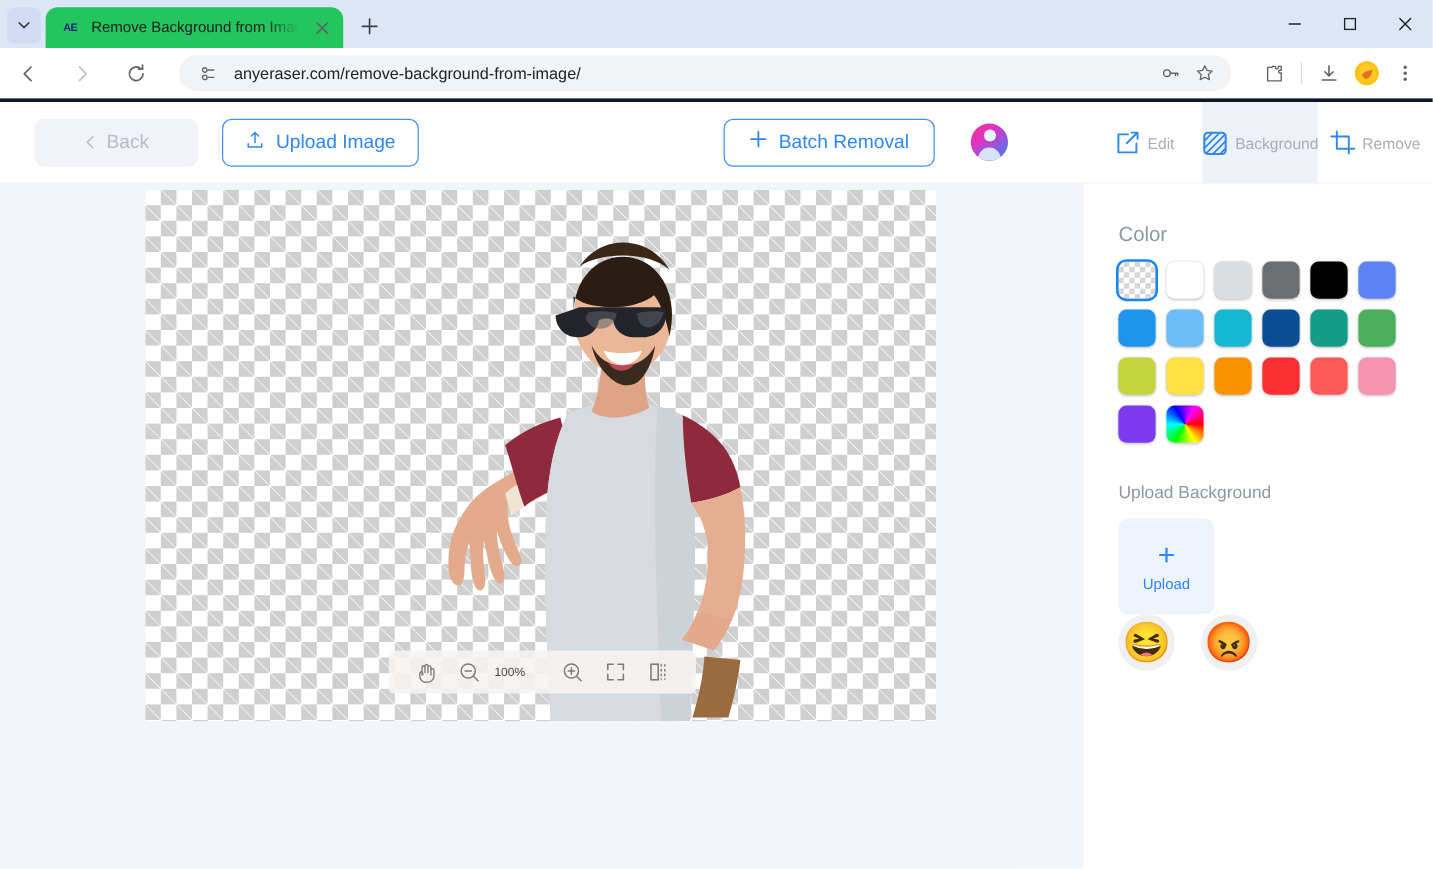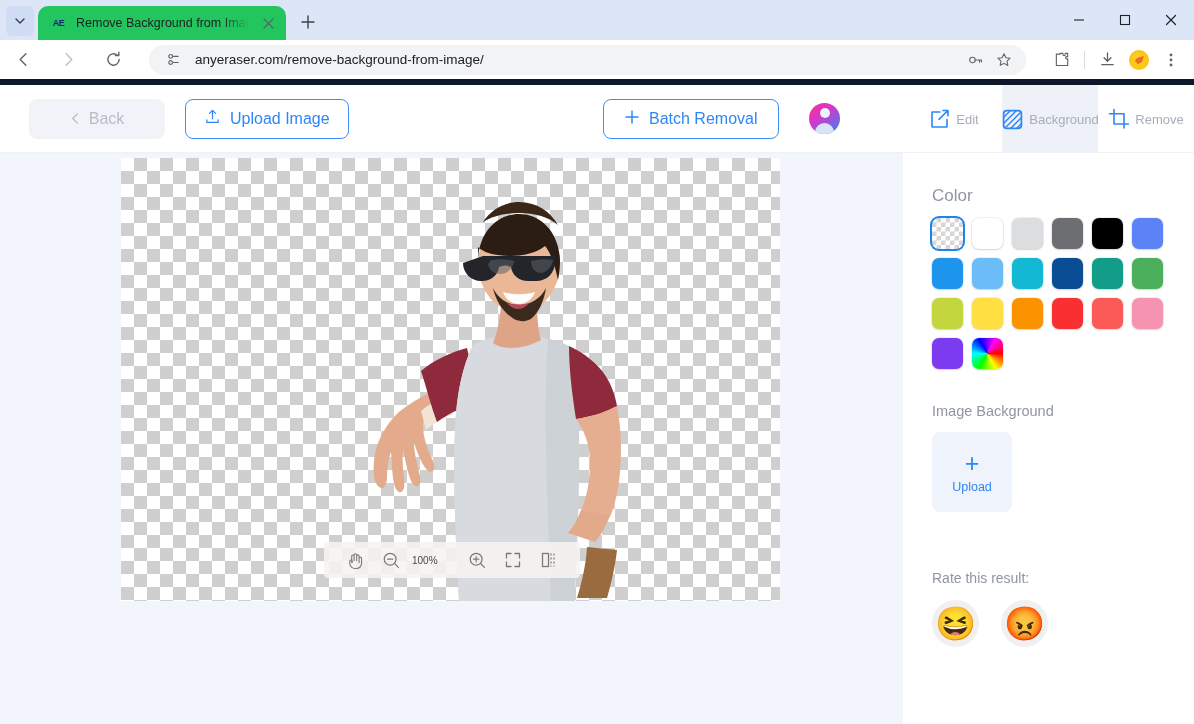--- a/index.html
+++ b/index.html
@@ -49,21 +49,21 @@
   .wincontrols {
     position: absolute; right: 0; top: 0; height: 40px; display: flex;
   }
   .wc {
     width: 46px; height: 40px; display: flex; align-items: center;
     justify-content: center; color: #202124;
   }
 
   .toolbar {
     height: 45px; background: #ffffff; display: flex; align-items: center;
-    padding: 0 8px; gap: 15px; border-bottom: 6px solid #0f172a;
+    padding: 0 8px; gap: 15px; border-bottom: 3px solid #0f172a;
   }
   .navbtn {
     width: 30px; height: 30px; display: flex; align-items: center;
     justify-content: center; border-radius: 50%; color: #5f6368;
   }
   .navbtn.disabled { color: #bdc1c6; }
   .omnibox {
     flex: 1; height: 30px; background: #f1f3f4; border-radius: 16px;
     display: flex; align-items: center; padding: 0 10px 0 12px;
     margin: 0 6px; gap: 10px;
@@ -467,27 +467,26 @@
           <div class="sw" style="background:#c4d63e"></div>
           <div class="sw" style="background:#ffdf42"></div>
           <div class="sw" style="background:#fb9200"></div>
           <div class="sw" style="background:#f92f32"></div>
           <div class="sw" style="background:#fb5a57"></div>
           <div class="sw" style="background:#f593b0"></div>
           <div class="sw" style="background:#7d3bf0"></div>
           <div class="sw rainbow"></div>
         </div>
 
-        <div class="imgbg-title">Image Background</div>
+        <div class="imgbg-title">Upload Background</div>
         <div class="upload-box">
           <span class="plus">+</span>
           <span class="lbl">Upload</span>
         </div>
 
-        <div class="rate-title">Rate this result:</div>
         <div class="rate-row">
           <div class="emoji">😆</div>
           <div class="emoji">😡</div>
         </div>
       </div>
 
     </div>
   </div>
 </div>
 

